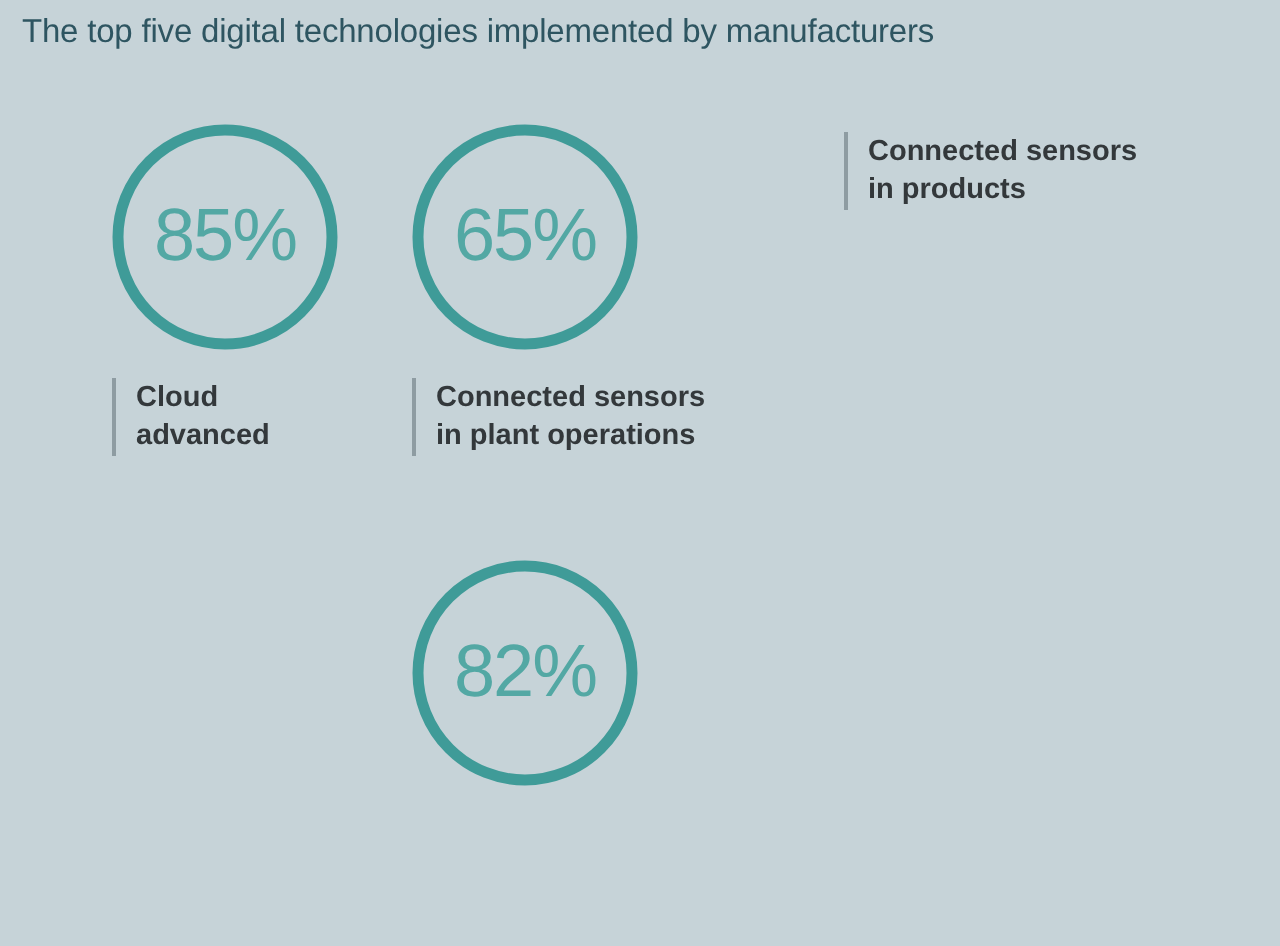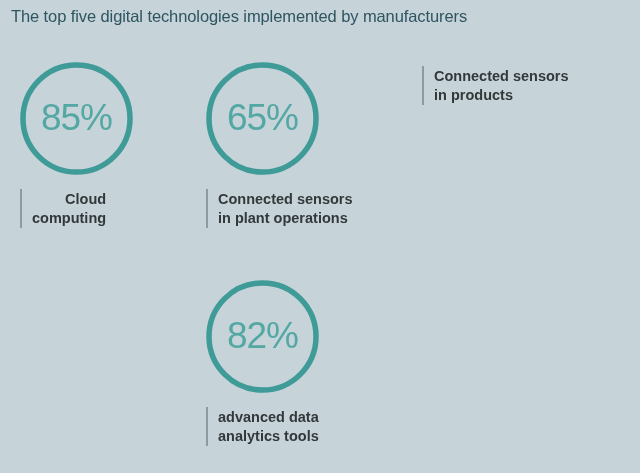--- a/index.html
+++ b/index.html
@@ -43,21 +43,21 @@
     flex-direction: row;
     align-items: flex-start;
     height: 218px;
   }
 
   .stat-cell {
     position: relative;
     box-sizing: border-box;
   }
 
-  .stat-cell.col-0 { width: 192px; padding-left: 20px; text-align: right; }
+  .stat-cell.col-0 { width: 192px; padding-left: 56px; }
   .stat-cell.col-1 { width: 208px; padding-left: 14px; }
   .stat-cell.col-2 { width: 225px; padding-left: 22px; }
 
   .ring {
     position: relative;
     width: 113px;
     height: 113px;
     margin-top: 10px;
   }
 
@@ -122,21 +122,21 @@
       <div class="stat-cell col-0">
         <div class="ring">
           <svg viewBox="0 0 113 113" xmlns="http://www.w3.org/2000/svg">
             <circle cx="56.5" cy="56.5" r="53.5" fill="none" stroke="#3f9b98" stroke-width="5.5"></circle>
           </svg>
           <div class="ring-value">85%</div>
         </div>
         <div class="label-wrap">
           <div class="label-rule"></div>
           <div class="label-text">Cloud
-computing</div>
+advanced</div>
         </div>
       </div>
 
       <div class="stat-cell col-1">
         <div class="ring">
           <svg viewBox="0 0 113 113" xmlns="http://www.w3.org/2000/svg">
             <circle cx="56.5" cy="56.5" r="53.5" fill="none" stroke="#3f9b98" stroke-width="5.5"></circle>
           </svg>
           <div class="ring-value">65%</div>
         </div>
@@ -167,22 +167,20 @@
 
       <div class="stat-cell col-1">
         <div class="ring">
           <svg viewBox="0 0 113 113" xmlns="http://www.w3.org/2000/svg">
             <circle cx="56.5" cy="56.5" r="53.5" fill="none" stroke="#3f9b98" stroke-width="5.5"></circle>
           </svg>
           <div class="ring-value">82%</div>
         </div>
         <div class="label-wrap">
           <div class="label-rule"></div>
-          <div class="label-text">advanced data
-analytics tools</div>
         </div>
       </div>
 
       <div class="stat-cell col-2"></div>
 
     </div>
 
   </div>
 
 </div>

